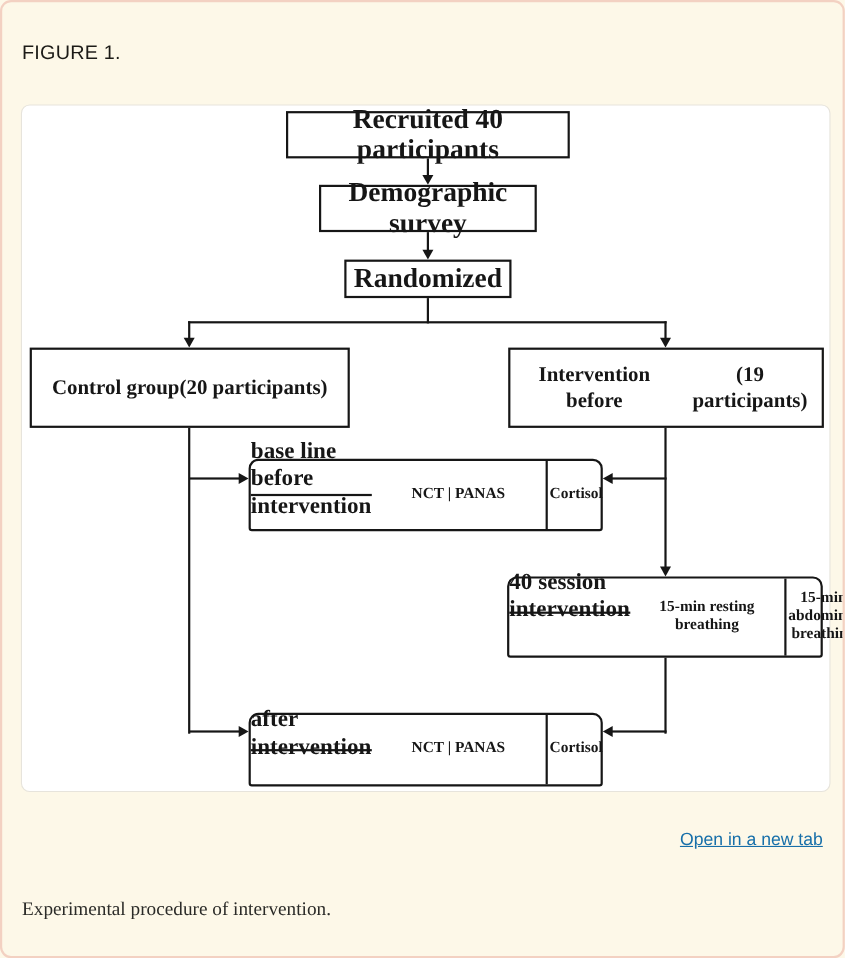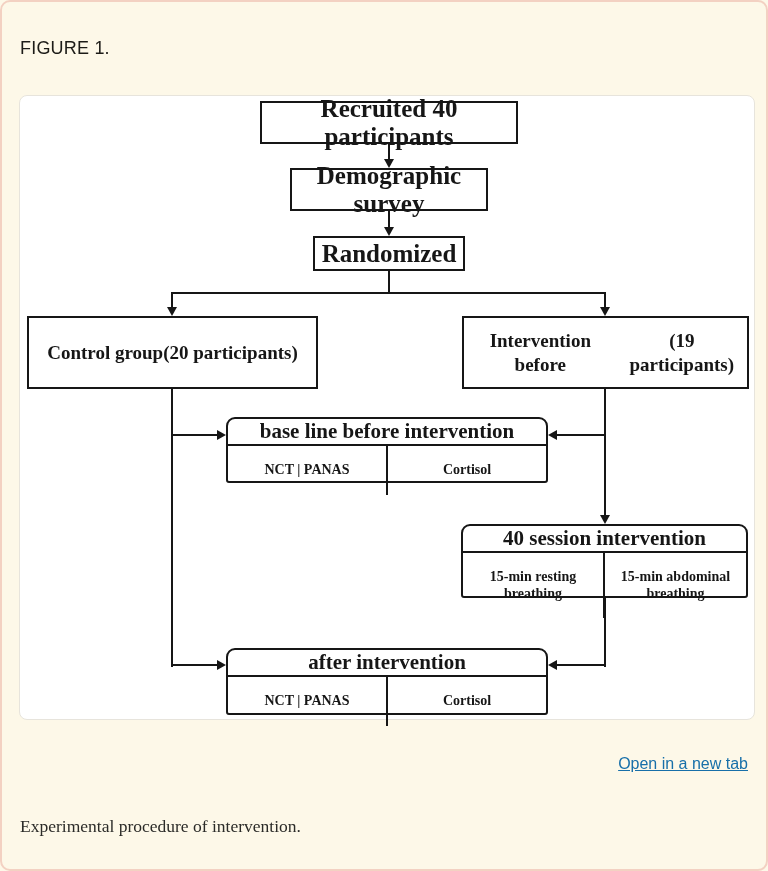--- a/index.html
+++ b/index.html
@@ -35,21 +35,21 @@
     display:flex;align-items:center;justify-content:center;
     font-family:"Liberation Serif","DejaVu Serif",serif;font-weight:bold;color:var(--ink);
     text-align:center;
   }
   .box-lg{font-size:25px;}
   .group-box{flex-direction:row;font-size:19px;line-height:1.22;}
   .tbl{
     position:absolute;background:#fff;border:2px solid var(--ink);
     border-radius:9px 9px 3px 3px;
     font-family:"Liberation Serif","DejaVu Serif",serif;font-weight:bold;color:var(--ink);
-    display:flex;flex-direction:column;
+    display:flex;flex-direction:row;
   }
   .tbl .hd{
     border-bottom:2px solid var(--ink);
     display:flex;align-items:center;justify-content:center;
     font-size:21px;
   }
   .tbl .row{display:flex;flex:1;}
   .tbl .cell{
     display:flex;align-items:center;justify-content:center;
     font-size:14px;line-height:1.18;text-align:center;padding:16px 2px;

